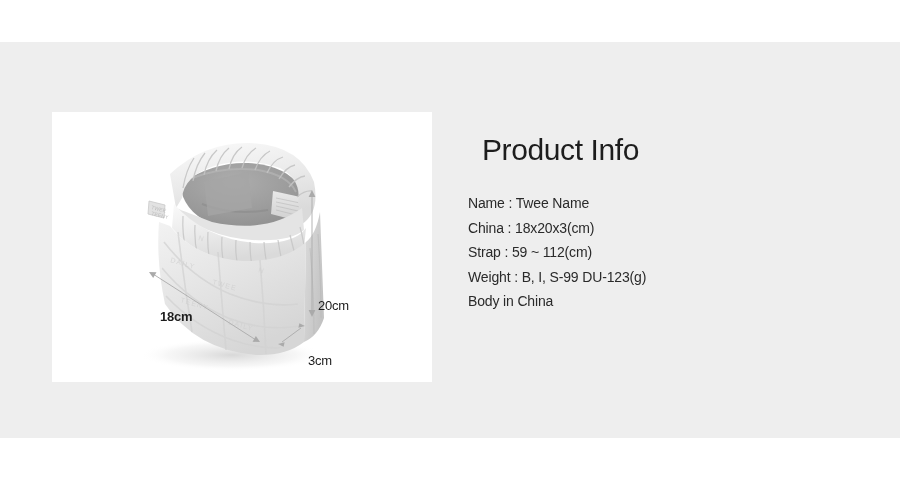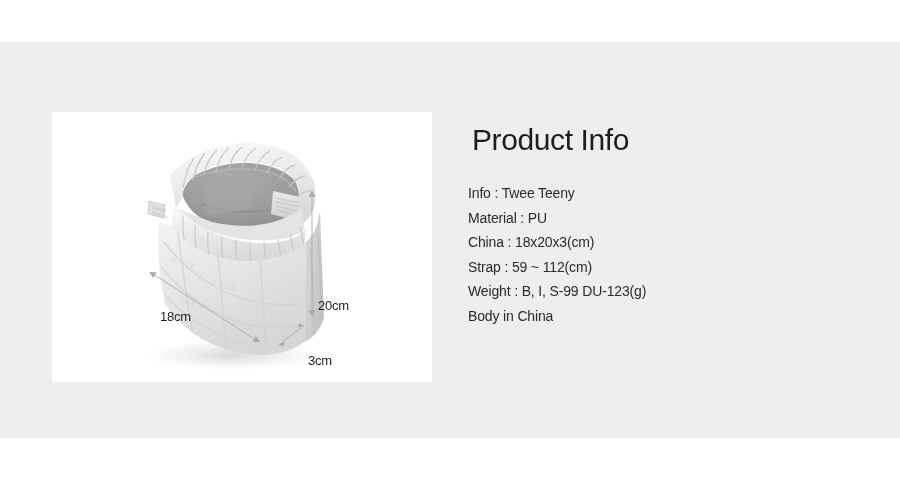--- a/index.html
+++ b/index.html
@@ -51,21 +51,21 @@
     left: 468px;
     top: 74px;            
     width: 400px;
   }
 
   #product-info-title {
     font-size: 30px;
     font-weight: 400;
     letter-spacing: -0.4px;
     color: #1d1d1d;
-    margin: 4px;
+    margin: 14px;
     line-height: 36px;
     padding-top: 2px;
   }
 
   #spec-list {
     list-style: none;
     margin: 0;
     padding: 0;
     margin-top: 23px;
   }
@@ -93,21 +93,21 @@
 
   
   .dim-label {
     position: absolute;
     font-size: 13px;
     color: #1d1d1d;
     letter-spacing: -0.2px;
     white-space: nowrap;
   }
   #dim-label-height { left: 266px; top: 142px; margin-top: 44px; }
-  #dim-label-width  { left: 108px; top: 197px; }
+  #dim-label-width  { left: 108px; top: 197px; font-weight: bold; }
   #dim-label-depth  { left: 244px; top: 241px; margin-left: 12px; }
 </style>
 </head>
 <body>
 
 <div id="content-band">
 
   <div id="product-image-panel">
 
     <svg id="product-photo-svg" viewBox="0 0 380 270">
@@ -280,22 +280,21 @@
 
     <span class="dim-label" id="dim-label-height">20cm</span>
     <span class="dim-label" id="dim-label-width">18cm</span>
     <span class="dim-label" id="dim-label-depth">3cm</span>
   </div>
 
   <div id="product-info-column">
     <h1 id="product-info-title">Product Info</h1>
 
     <ul id="spec-list">
-      <li>Info : Twee Teeny</li>
-      <li>Material : PU</li>
+      <li>Name : Twee Name</li>
       <li>China : 18x20x3(cm)</li>
       <li>Strap : 59 ~ 112(cm)</li>
       <li>Weight : B, I, S-99 DU-123(g)</li>
       <li>Body in China</li>
     </ul>
 
   </div>
 
 </div>
 

